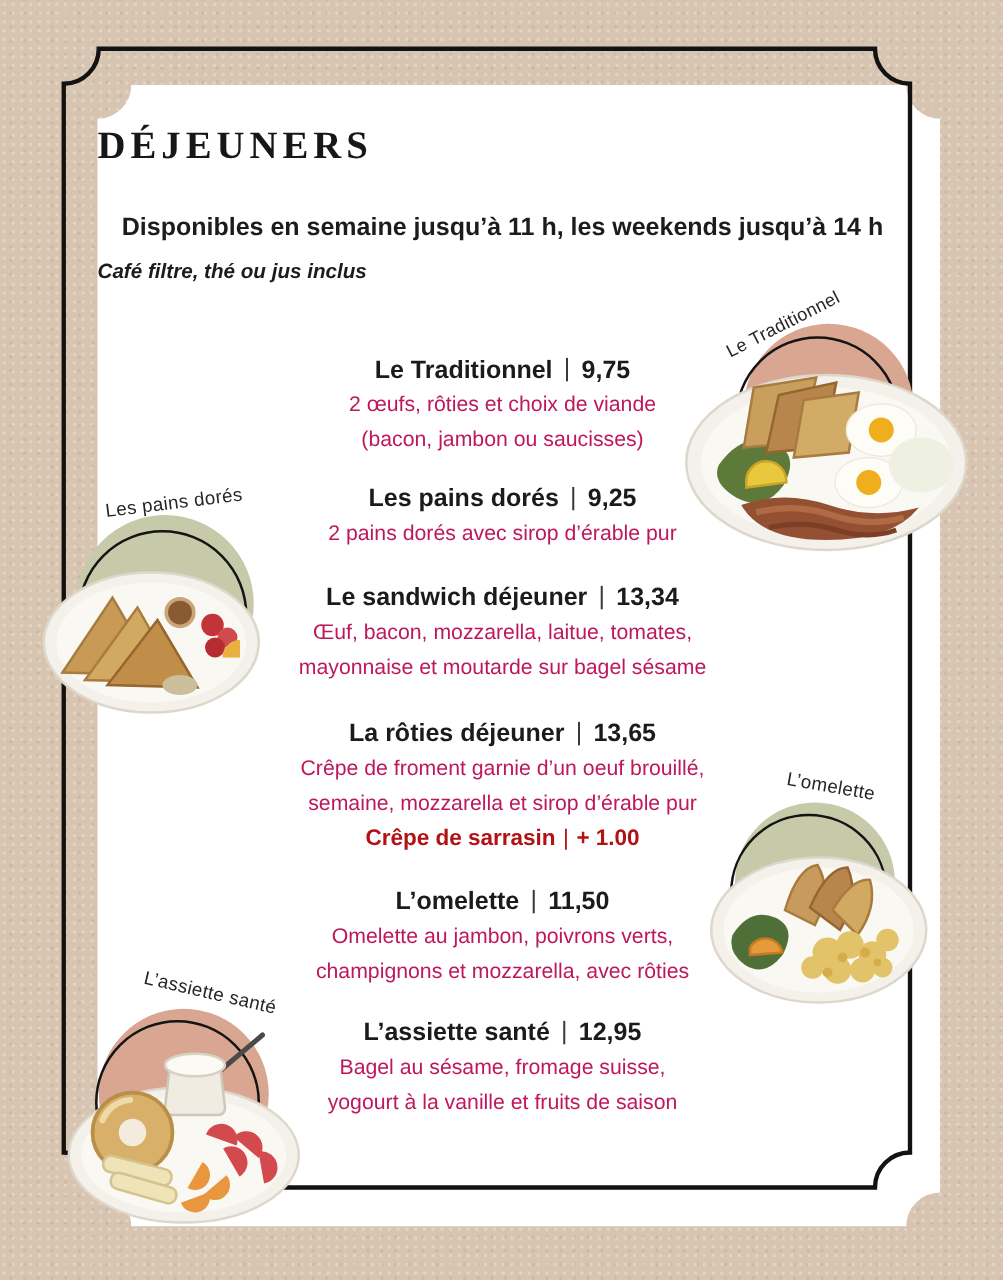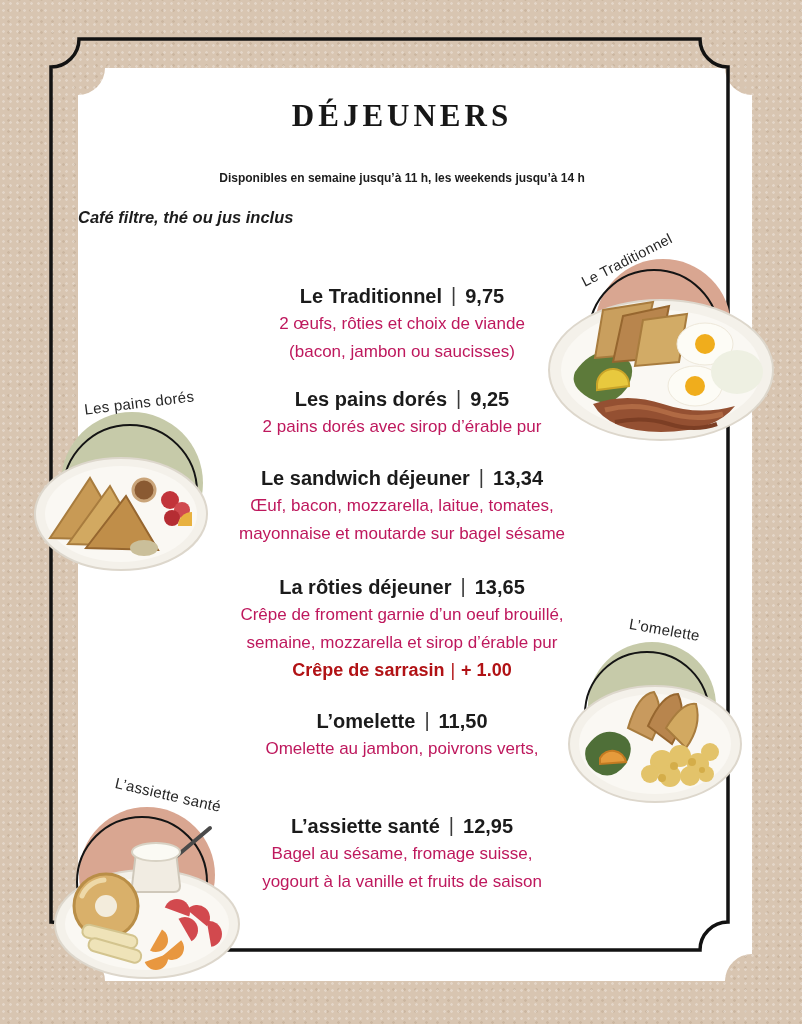--- a/index.html
+++ b/index.html
@@ -11,27 +11,27 @@
       radial-gradient(rgba(122,94,64,.14) 1px, transparent 1.6px);
     background-size:7px 7px, 11px 11px;
     background-position:0 0, 3px 5px;
     font-family:"Liberation Sans", sans-serif;
     color:#1a1a1a;
   }
   .layer{position:absolute;left:0;top:0;}
   
   .content{position:absolute;left:78px;top:0;width:648px;z-index:1;}
   .title{
-    position:absolute;left:0;top:98px;width:648px;text-align:center;
+    position:absolute;left:0;top:98px;width:648px;text-align:left;
     font-family:"Liberation Serif", serif;font-weight:700;
     font-size:31px;letter-spacing:4px;color:#171717;
   }
   .subtitle{
     position:absolute;left:0;top:171px;width:648px;text-align:center;
-    font-weight:700;font-size:12px;color:#1c1c1c;
+    font-weight:700;font-size:20px;color:#1c1c1c;
   }
   .included{
     position:absolute;left:0;top:208px;width:648px;
     font-weight:700;font-style:italic;font-size:16.5px;color:#1c1c1c;
   }
   .item{position:absolute;left:44px;width:560px;text-align:center;}
   .item-name{font-size:20px;font-weight:700;line-height:27px;color:#1b1b1b;}
   .sep{font-weight:400;color:#3a3a3a;margin:0 9px;position:relative;top:-1px;}
   .item-desc{font-size:17px;line-height:27.5px;color:#be185d;}
   .item-note{font-size:18px;font-weight:700;line-height:29px;}
@@ -78,20 +78,21 @@
   <div class="item" style="top:574px">
     <div class="item-name"><span>La rôties déjeuner</span><span class="sep">|</span><span>13,65</span></div>
     <div class="item-desc">Crêpe de froment garnie d’un oeuf brouillé,</div>
     <div class="item-desc">semaine, mozzarella et sirop d’érable pur</div>
     <div class="item-note" id="note-line" style="color: rgb(177, 18, 21);"><span>Crêpe de sarrasin</span><span class="note-sep">|</span><span>+ 1.00</span></div>
   </div>
 
   <div class="item" style="top:708px">
     <div class="item-name"><span>L’omelette</span><span class="sep">|</span><span>11,50</span></div>
     <div class="item-desc">Omelette au jambon, poivrons verts,</div>
+    <div class="item-desc">champignons et mozzarella, avec rôties</div>
   </div>
 
   <div class="item" style="top:813px">
     <div class="item-name"><span>L’assiette santé</span><span class="sep">|</span><span>12,95</span></div>
     <div class="item-desc">Bagel au sésame, fromage suisse,</div>
     <div class="item-desc">yogourt à la vanille et fruits de saison</div>
   </div>
 </div>
 
 <div class="circle" style="left: 595px; top: 259px; width: 136px; height: 136px; background: rgb(217, 166, 145);"></div>

